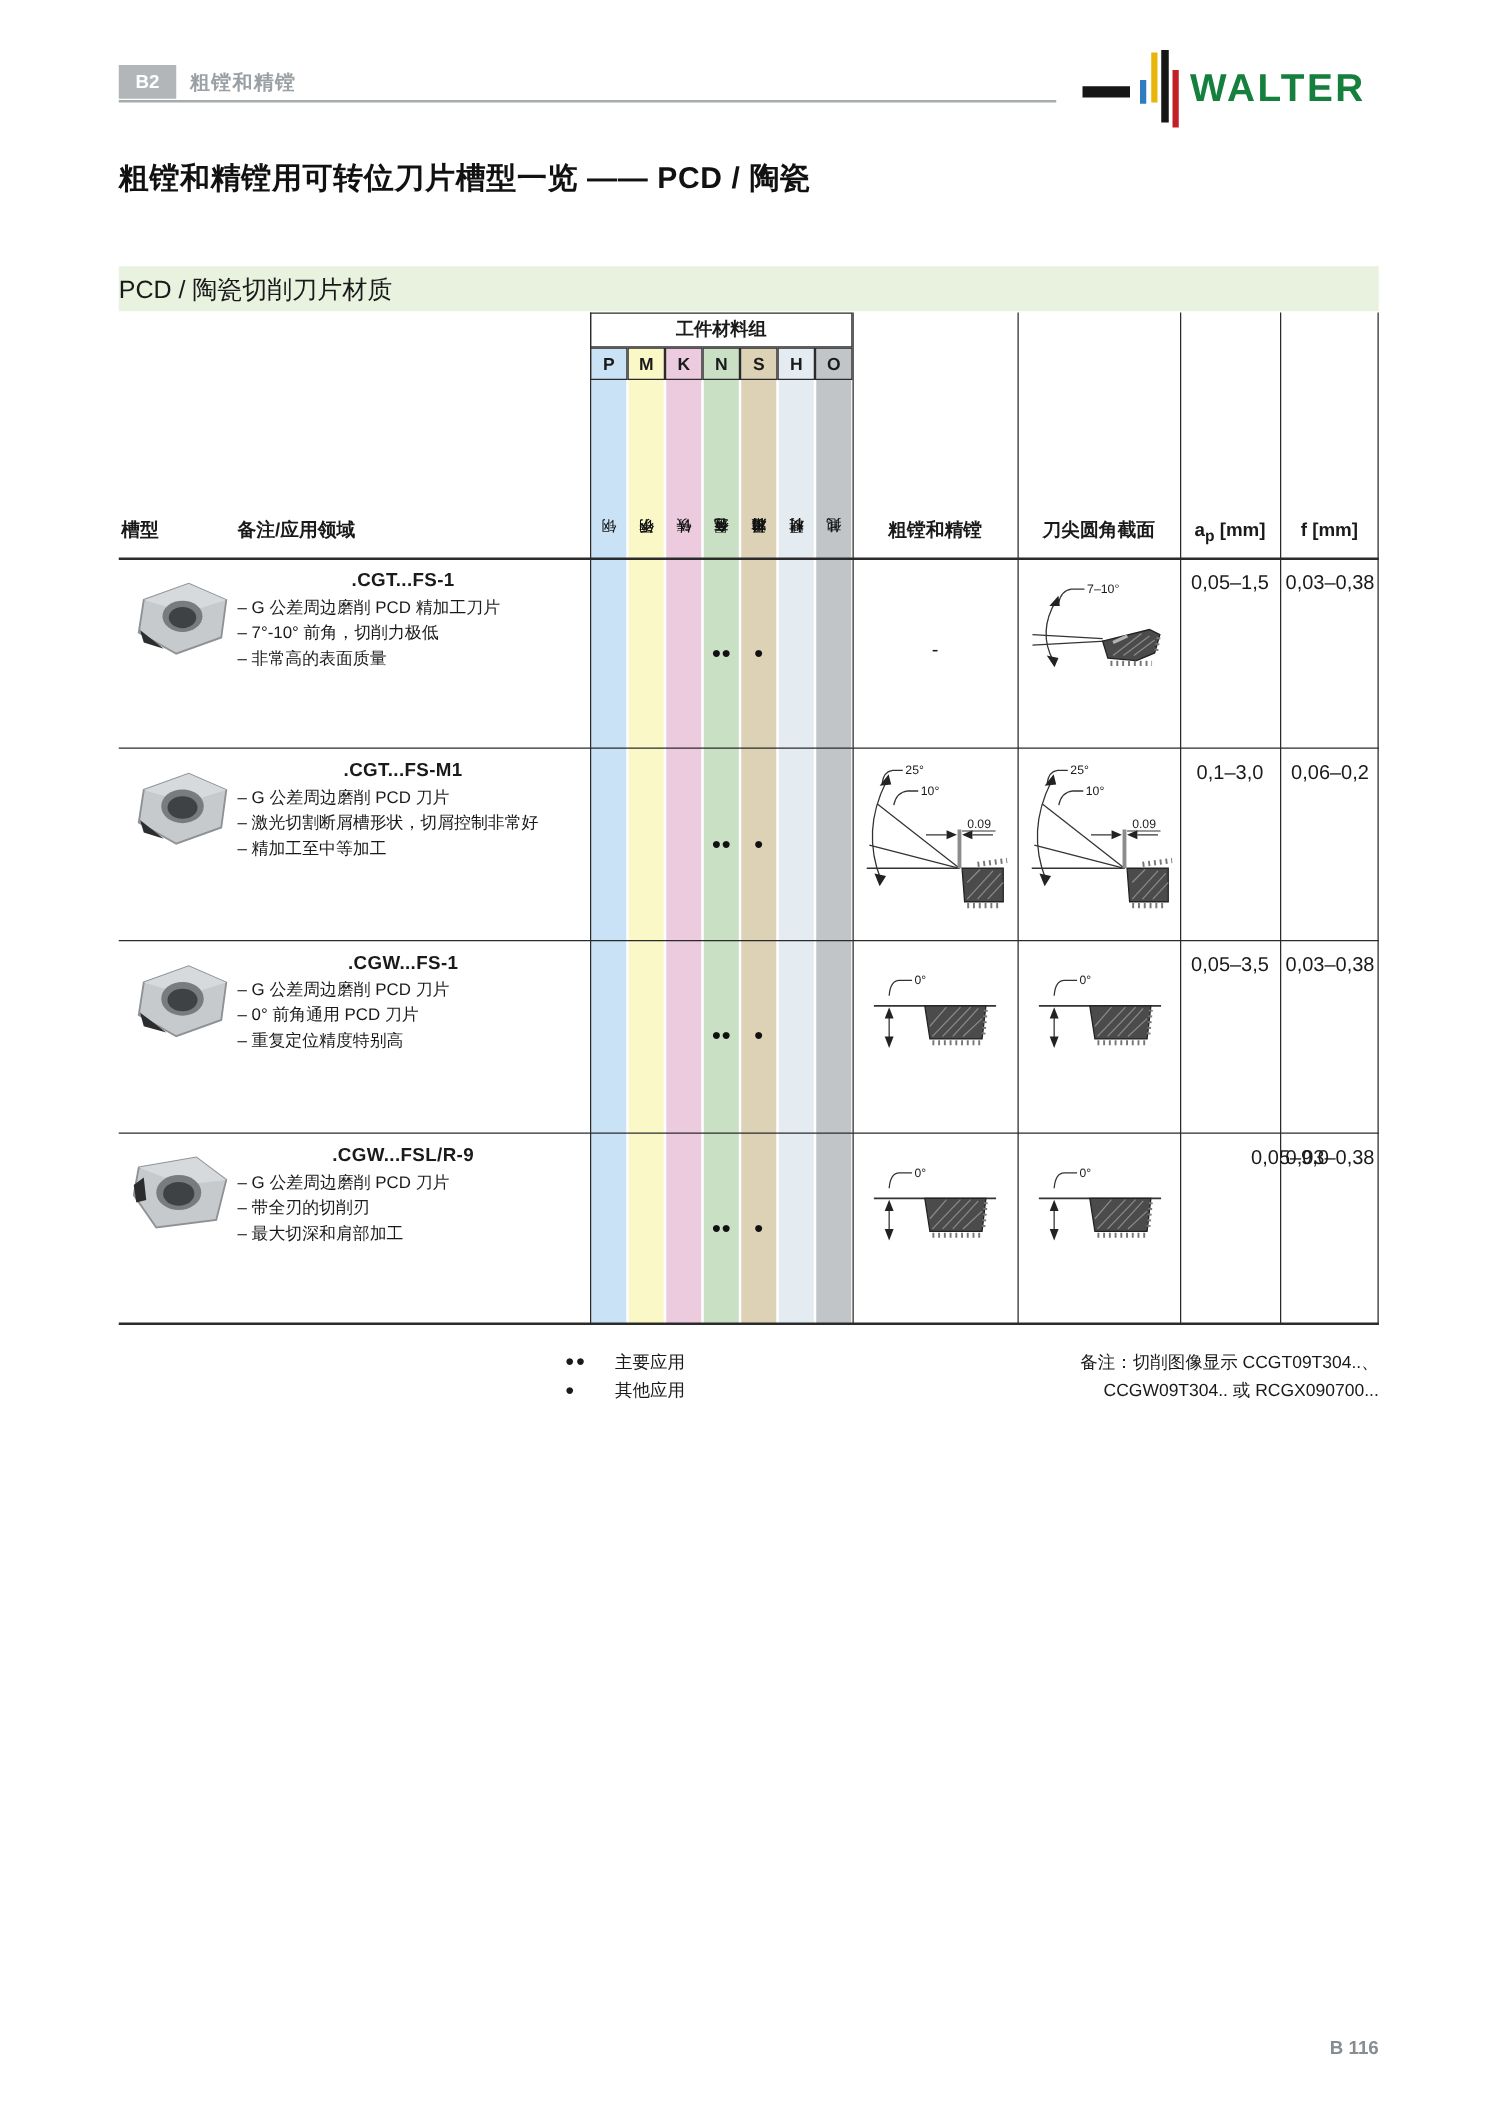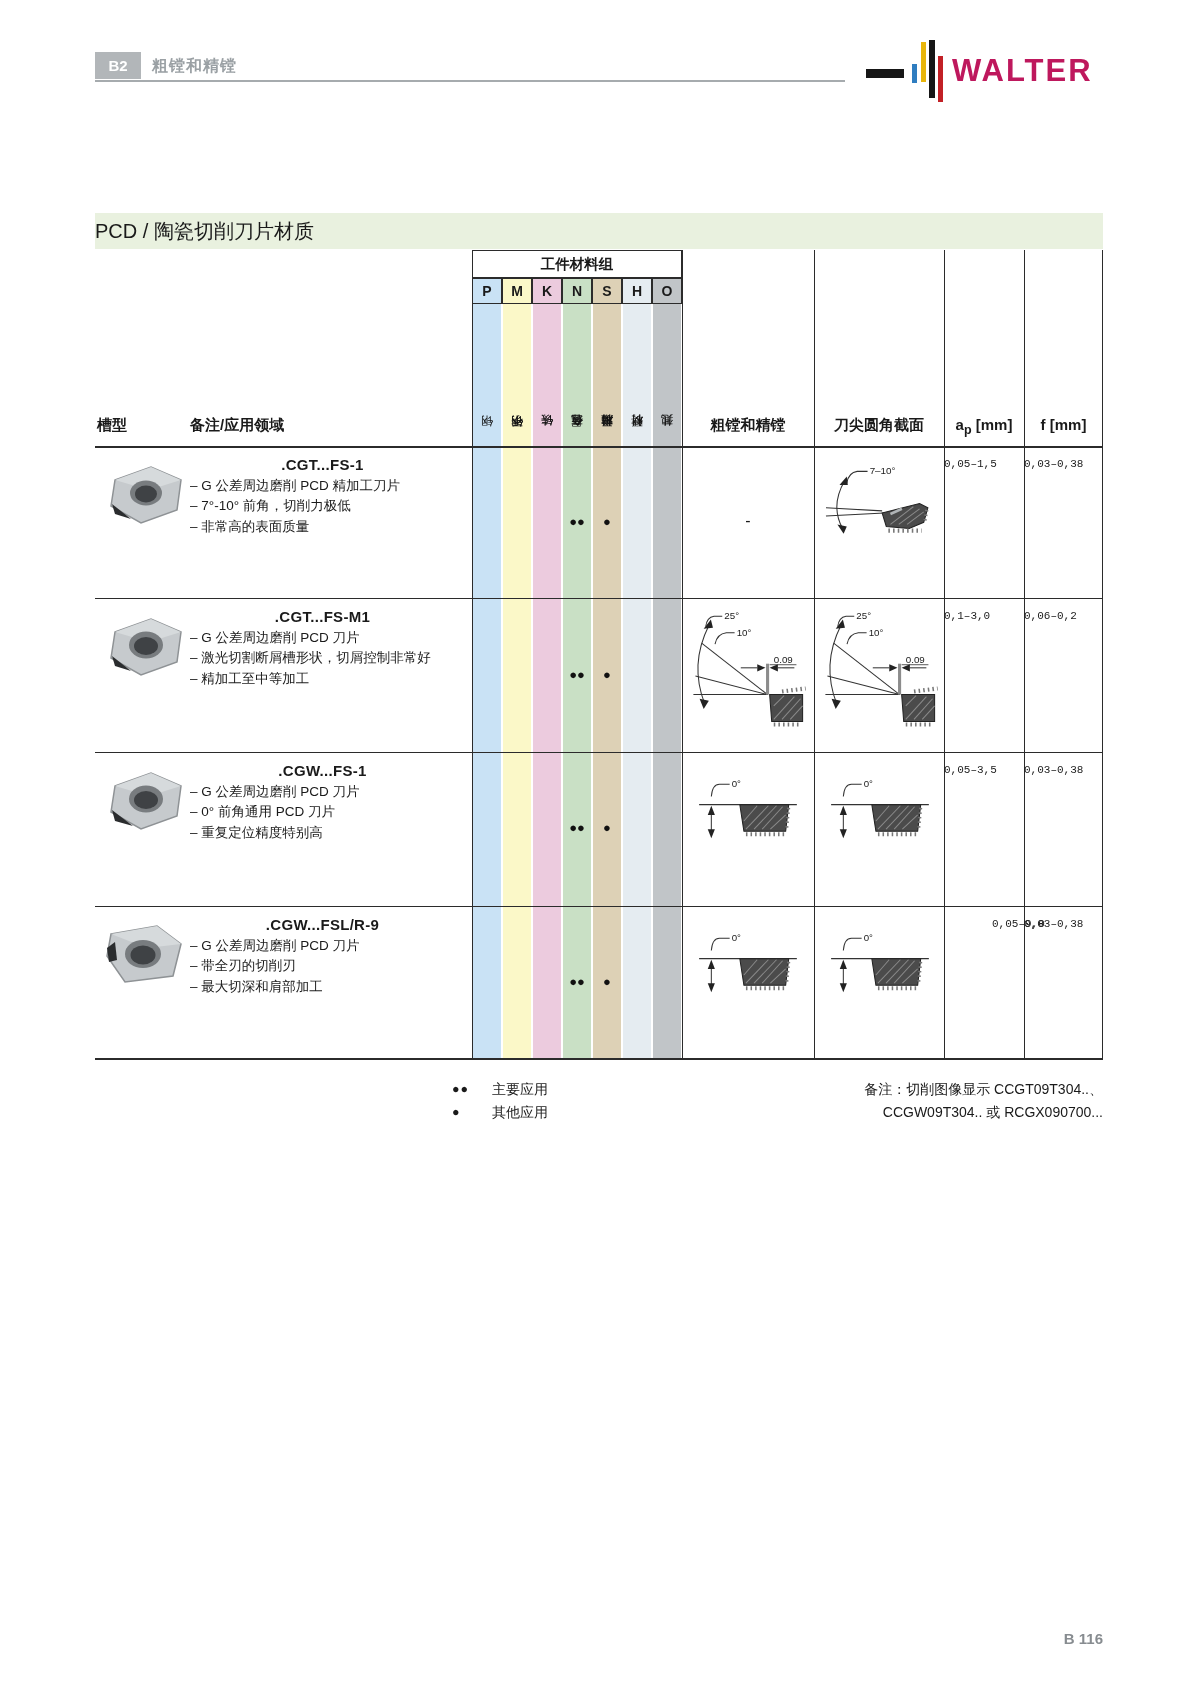--- a/index.html
+++ b/index.html
@@ -11,21 +11,21 @@
 
   
   .badge { left:95px; top:52px; width:46px; height:27px; line-height:27px;
            text-align:center; color:#fff; font-weight:bold; font-size:15px; }
   .hdr-title { left:152px; top:56px; font-size:16px; font-weight:bold; color:#9aa0a4; letter-spacing:1px; }
   .hdr-rule { left:95px; top:80px; width:750px; height:0; border-top:2px solid #a6abae; }
 
   .logo { left:866px; top:40px; width:240px; height:62px; }
   .logo .bar { position:absolute; }
   .logo-word { position:absolute; left:86px; top:13px; font-size:31px; font-weight:bold;
-               letter-spacing:2px; color:#be185d; }
+               letter-spacing:2px; color:#15803d; }
 
   .doc-title { left:95px; top:126px; font-size:24px; font-weight:bold; color:#111; letter-spacing:0.5px; }
 
   .section-bar { left:95px; top:213px; width:1008px; height:36px; display:flex; align-items:center; }
   .section-bar span { font-size:20px; font-weight:normal; padding-left:0; }
 
   
   .tbl { left:95px; top:250px; width:1008px; height:774px; }
   .vline { position:absolute; top:0; height:810px; width:0; border-left:1.5px solid #2b2b2b; }
   .hline { position:absolute; left:0; width:1008px; height:0; }
@@ -41,21 +41,21 @@
   .mat-label span { writing-mode:vertical-rl; transform:rotate(180deg); font-size:12px; color:#111; }
   .col-head { position:absolute; top:162px; height:26px; line-height:26px;
               font-weight:bold; font-size:15px; }
   .c-center { text-align:center; }
 
   .row-text { position:absolute; width:265px; }
   .row-name { font-size:15px; font-weight:bold; margin-bottom:3px; letter-spacing:0.3px;text-align:center; }
   .row-bullet { font-size:13.5px; line-height:1.5; }
   .dots { position:absolute; width:30px; height:20px; line-height:20px; text-align:center;
           font-size:13px; letter-spacing:0px; color:#111; }
-  .val { position:absolute; width:80px; font-size:11px;font-family:Liberation Mono, monospace; }
+  .val { position:absolute; width:80px; text-align:center; font-size:16px; }
   .dash-cell { position:absolute; width:132px; text-align:center; font-size:16px; }
   .diag { position:absolute; }
   .diag text { font-size:9.5px; fill:#1a1a1a; font-family:"Liberation Sans", sans-serif; }
 
   
   .legend { left:452px; top:1078px; }
   .legend-row { display:flex; font-size:14px; line-height:23px; }
   .legend-dots { width:40px; letter-spacing:1px; font-size:12.5px; }
   .note { left:640px; top:1078px; width:463px; text-align:right; font-size:14px; line-height:23px; }
   .pagenum { left:950px; top:1630px; width:153px; text-align:right;
@@ -72,20 +72,21 @@
 
   <div class="abs logo">
     <div class="bar" style="left: 0px; top: 29px; width: 38px; height: 9px; background-color: rgb(22, 22, 22);"></div>
     <div class="bar" style="left: 46px; top: 24px; width: 5px; height: 19px; background-color: rgb(47, 125, 192);"></div>
     <div class="bar" style="left: 55px; top: 2px; width: 5px; height: 40px; background-color: rgb(232, 181, 10);"></div>
     <div class="bar" style="left: 63px; top: 0px; width: 6px; height: 58px; background-color: rgb(22, 22, 22);"></div>
     <div class="bar" style="left: 72px; top: 16px; width: 5px; height: 46px; background-color: rgb(194, 32, 38);"></div>
     <div class="logo-word">WALTER</div>
   </div>
 
+  <div class="abs doc-title">粗镗和精镗用可转位刀片槽型一览 —— PCD / 陶瓷</div>
 
   <div class="abs section-bar" style="background-color: rgb(233, 241, 223);">
     <span>PCD / 陶瓷切削刀片材质</span>
   </div>
 
   <div class="abs tbl">
 
     <div class="stripe" style="left: 378px; background-color: rgb(201, 226, 245);"></div>
     <div class="stripe" style="left: 408px; background-color: rgb(251, 248, 200);"></div>
     <div class="stripe" style="left: 438px; background-color: rgb(236, 203, 222);"></div>

